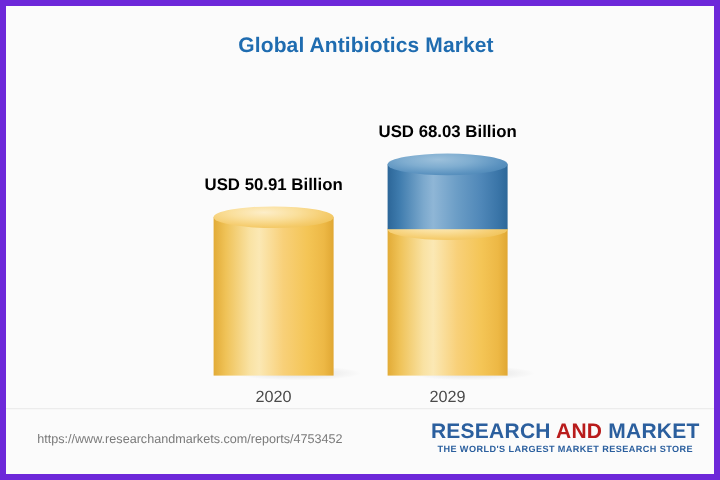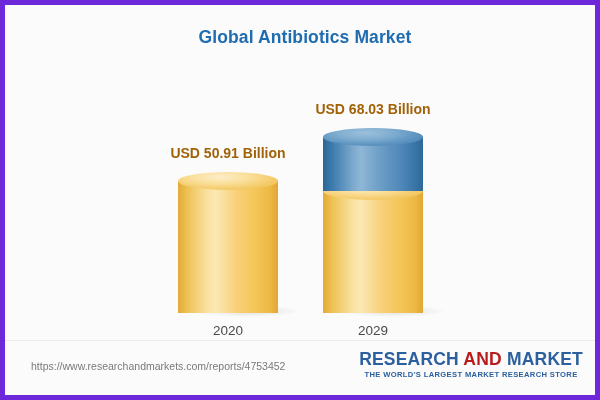--- a/index.html
+++ b/index.html
@@ -60,21 +60,21 @@
     width: 100px;
   }
 
   .value-label {
     position: absolute;
     left: -60px;
     width: 220px;
     text-align: center;
     font-size: 14px;
     font-weight: bold;
-    color: #a16207;
+    color: #000000;
     white-space: nowrap;
   }
 
   .cat-label {
     position: absolute;
     left: -60px;
     width: 220px;
     text-align: center;
     font-size: 13.5px;
     color: #4a4a4a;

